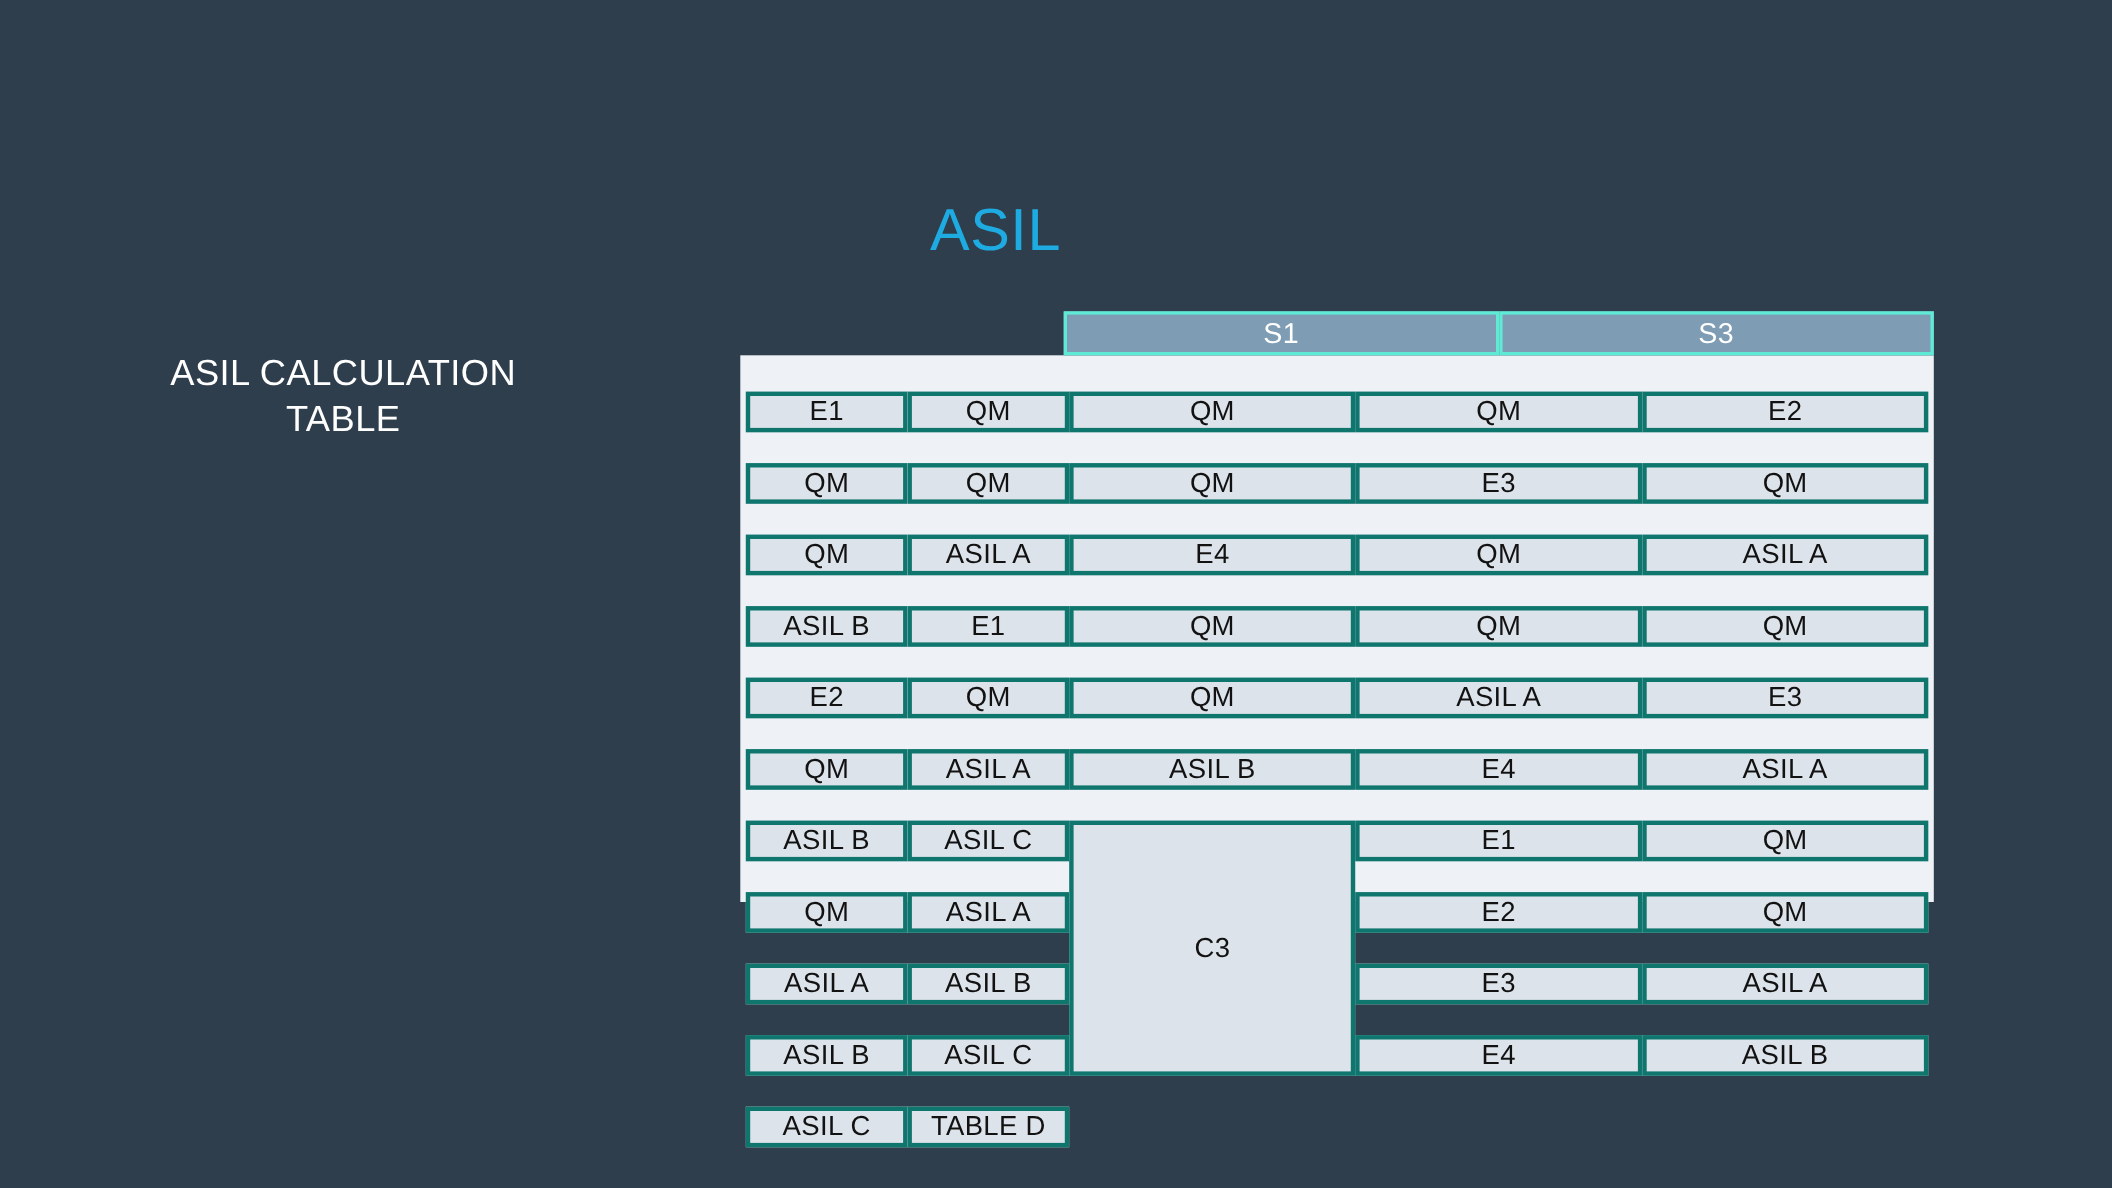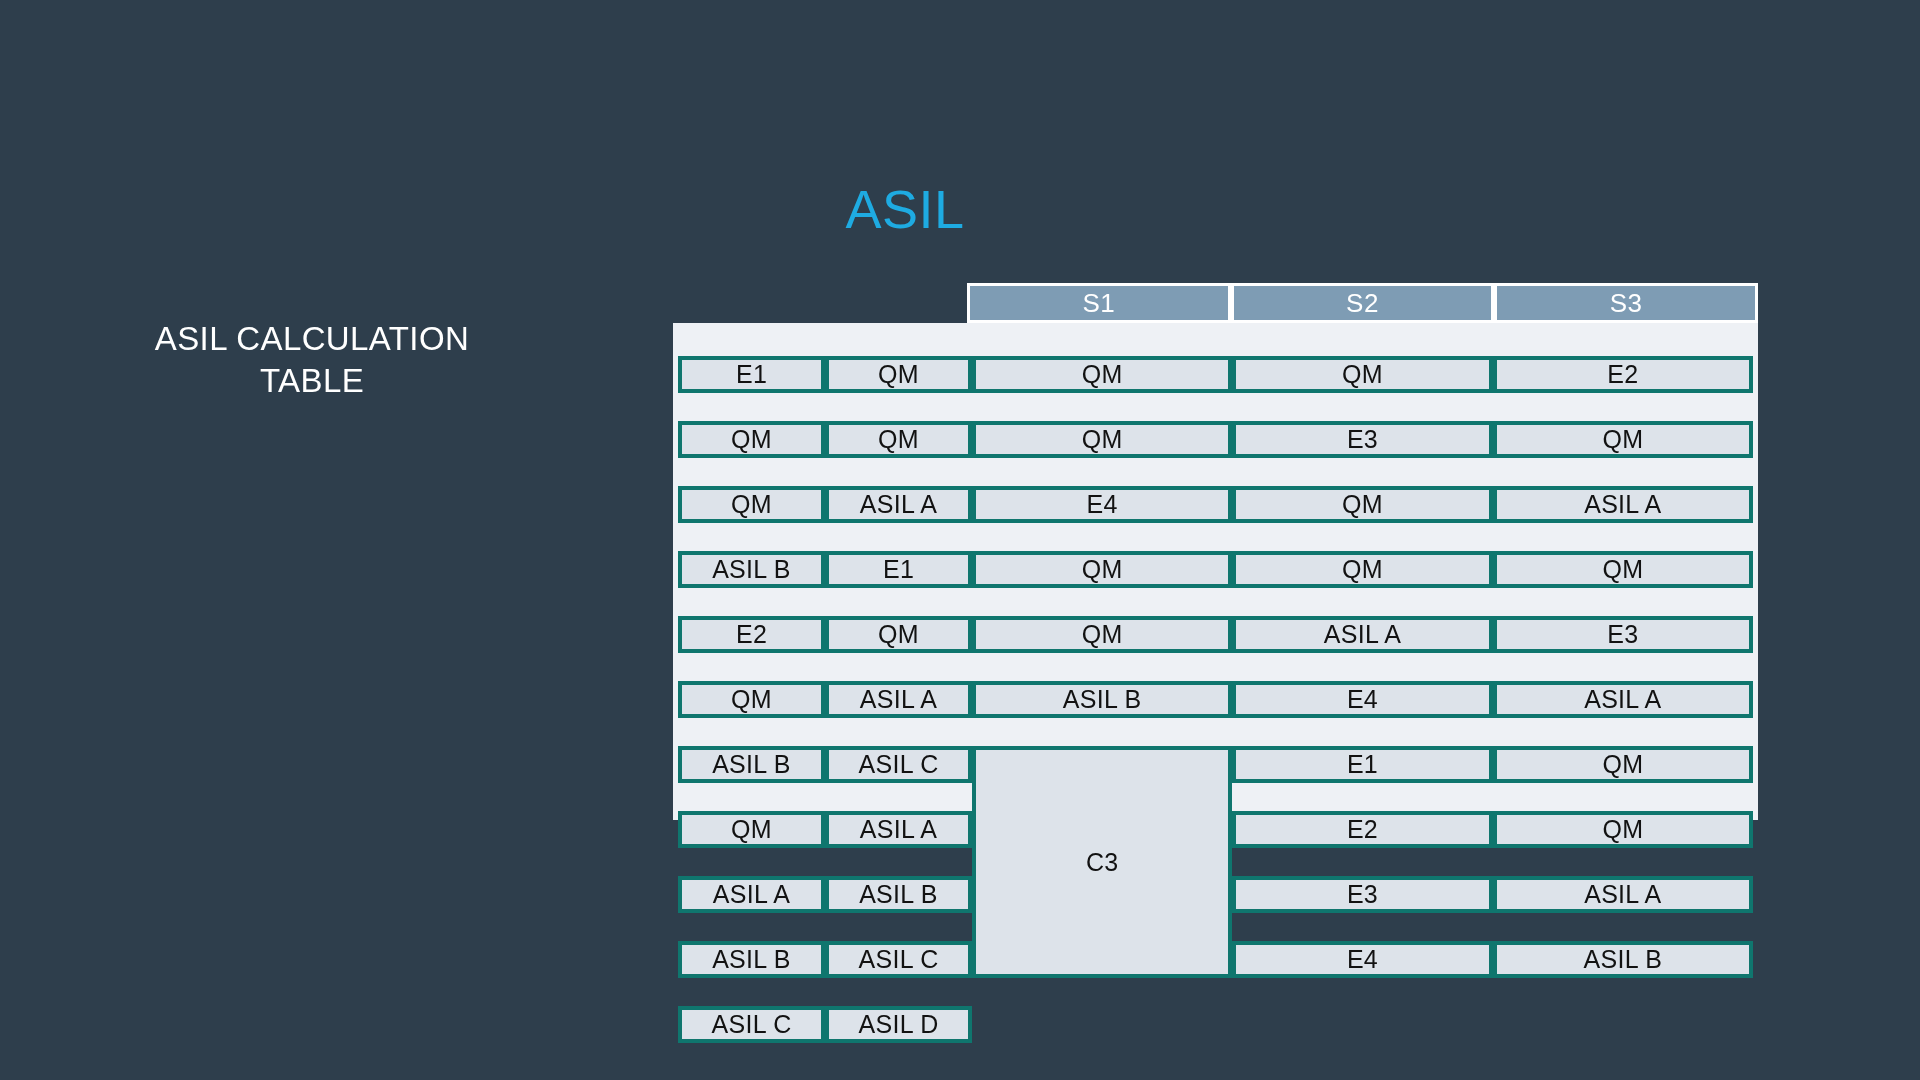--- a/index.html
+++ b/index.html
@@ -75,21 +75,21 @@
     gap: 0;
   }
   #header-row .hcell {
     flex: 1 1 0;
     background: #7e9cb4;
     color: #ffffff;
     font-size: 26px;
     display: flex;
     align-items: center;
     justify-content: center;
-    border: 3px solid #ffffff;
+    border: 3px solid #5eead4;
     box-sizing: border-box;
     letter-spacing: 0.5px;
   }
 
   
   #table-body {
     position: absolute;
     left: 0;
     top: 40px;
     width: 1085px;
@@ -125,21 +125,20 @@
 <div id="slide-title">ASIL</div>
 
 <div id="left-caption">ASIL CALCULATION TABLE</div>
 
 <div id="asil-table">
 
   <div id="table-frame"></div>
 
   <div id="header-row">
       <div class="hcell">S1</div>
-      <div class="hcell">S2</div>
       <div class="hcell">S3</div>
     </div>
 
   <div id="table-body">
       <div class="cell">E1</div>
       <div class="cell">QM</div>
       <div class="cell">QM</div>
       <div class="cell">QM</div>
       <div class="cell">E2</div>
       <div class="cell">QM</div>
@@ -178,16 +177,16 @@
       <div class="cell">QM</div>
       <div class="cell">ASIL A</div>
       <div class="cell">ASIL B</div>
       <div class="cell">E3</div>
       <div class="cell">ASIL A</div>
       <div class="cell">ASIL B</div>
       <div class="cell">ASIL C</div>
       <div class="cell">E4</div>
       <div class="cell">ASIL B</div>
       <div class="cell">ASIL C</div>
-      <div class="cell">ASIL D</div>
+      <div class="cell">TABLE D</div>
     </div>
 
 </div>
 
 </body></html>

